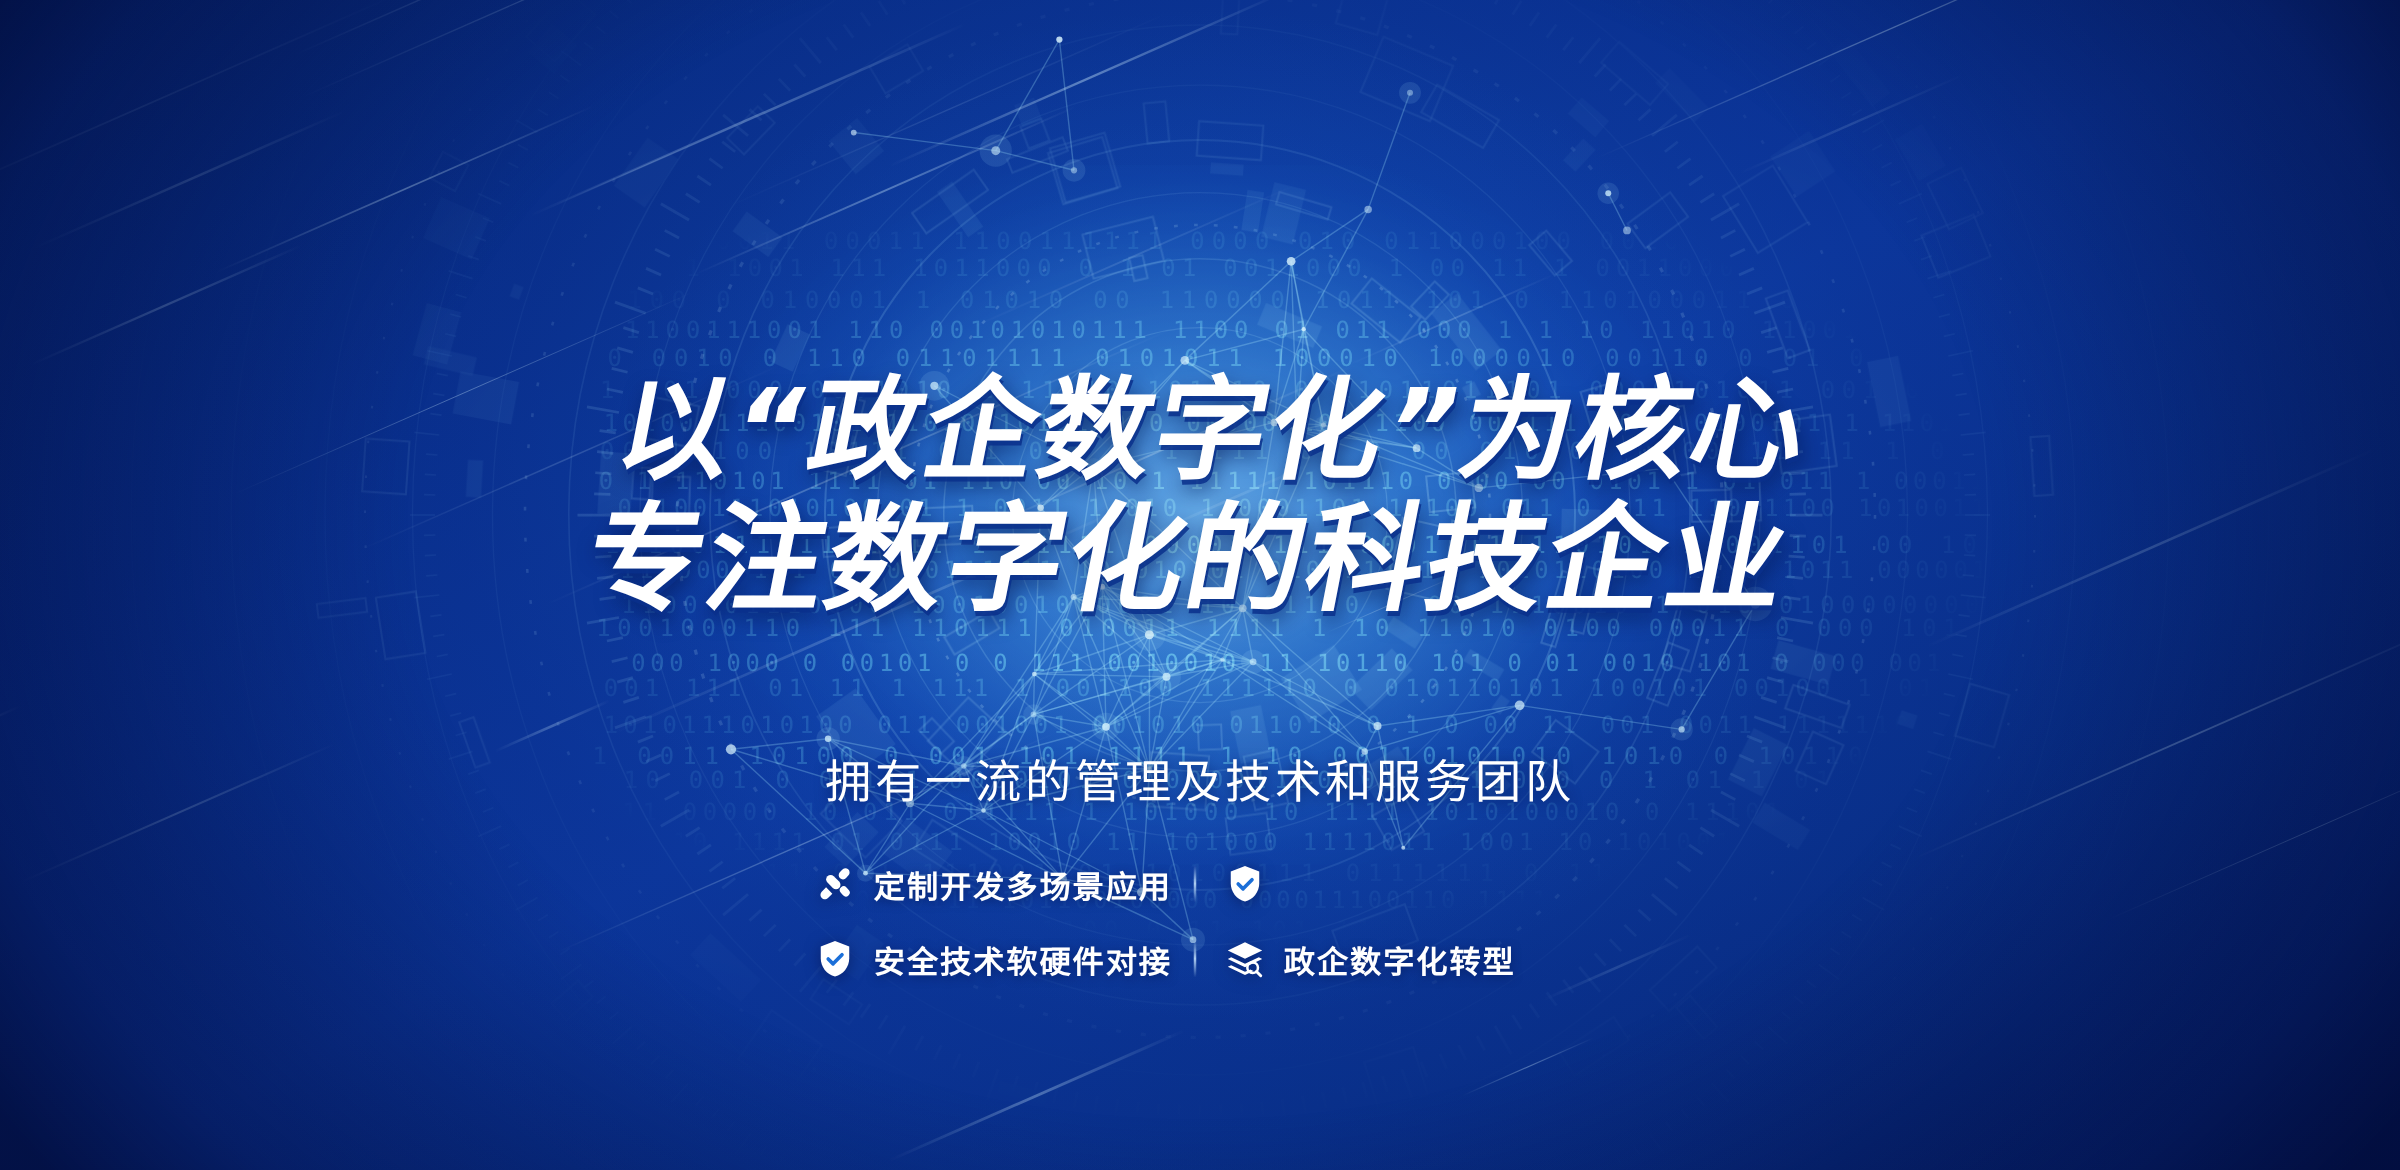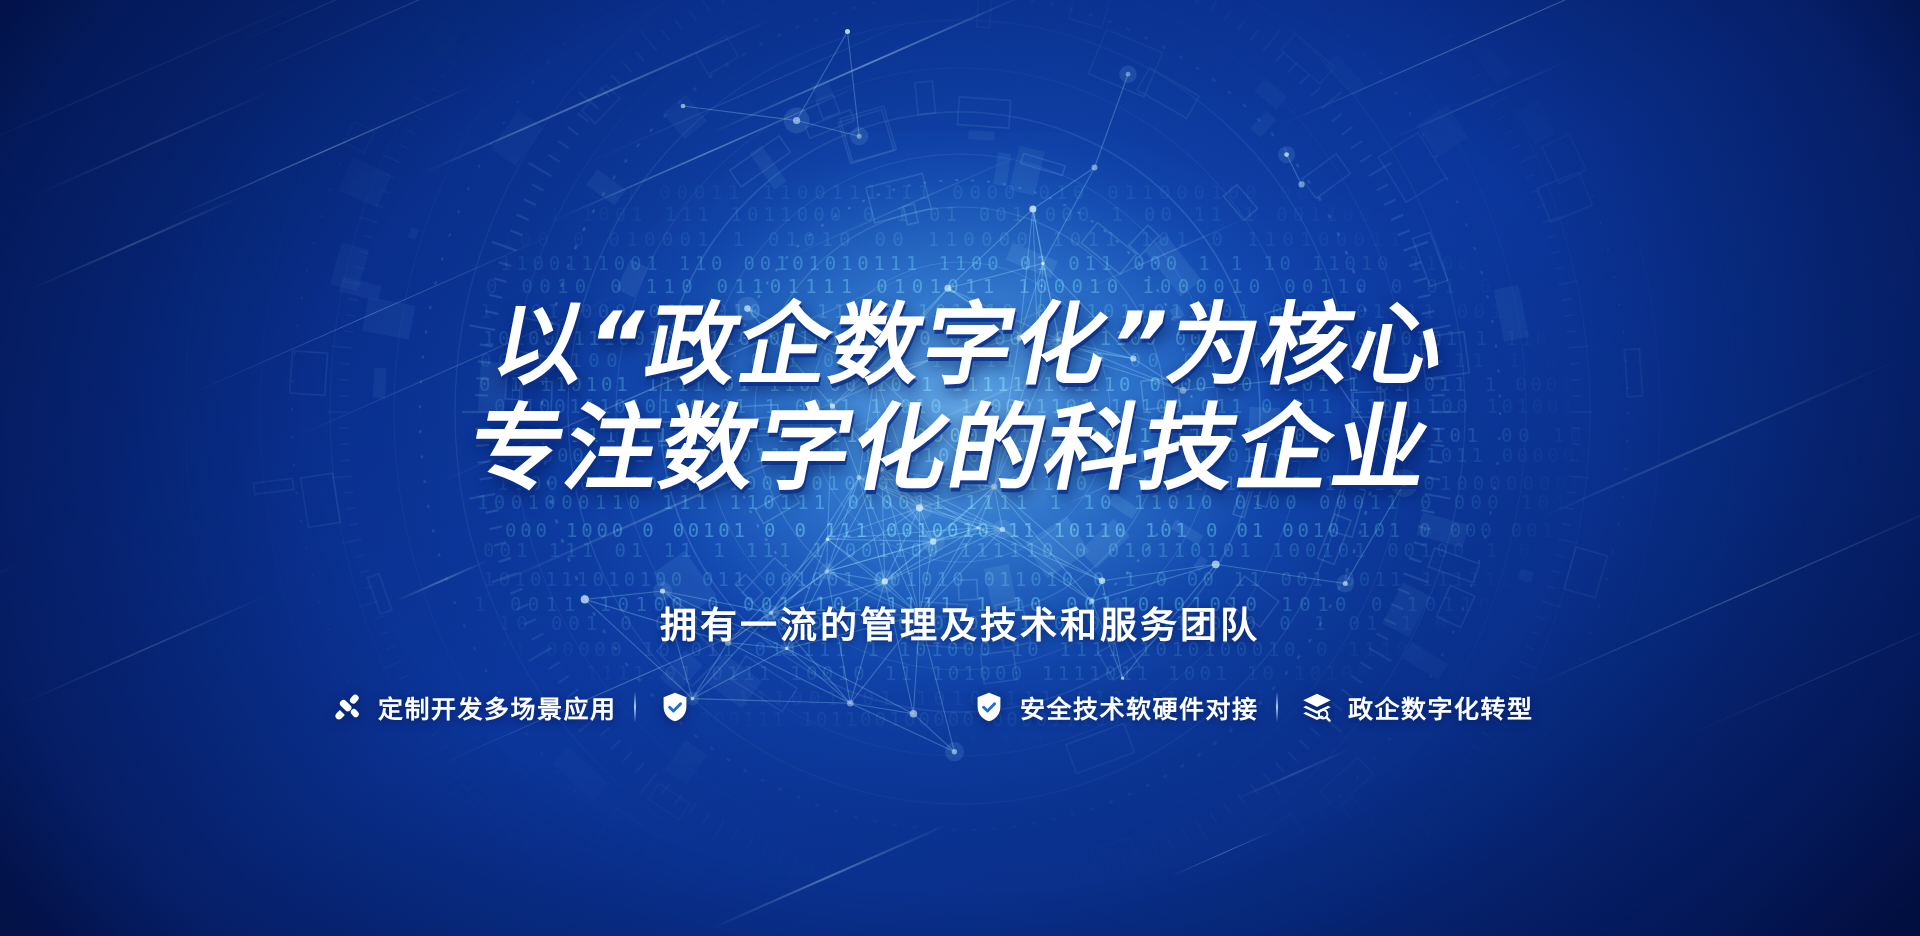--- a/index.html
+++ b/index.html
@@ -84,30 +84,30 @@
        4px 8px 16px rgba(3,22,80,.65);
     white-space:nowrap;
   }
   .headline .hl-line{display:block;}
   .headline .hl-line-2{font-size:94px;margin-top:4px;}
 
   .tagline{
     margin-top:34px;
     color:#ffffff;
     font-size:37px;
-    font-weight:700;
+    font-weight:400;
     letter-spacing:3px;
     text-shadow:0 2px 10px rgba(4,26,90,.75);
     white-space:nowrap;
   }
 
   .features{
     margin-top:40px;
     display:flex;
-    flex-direction:row;
+    flex-direction:column;
     gap:24px;
   }
   .feature-row{
     display:flex;
     align-items:center;
     justify-content:center;
   }
   .feature-item{
     display:flex;
     align-items:center;

